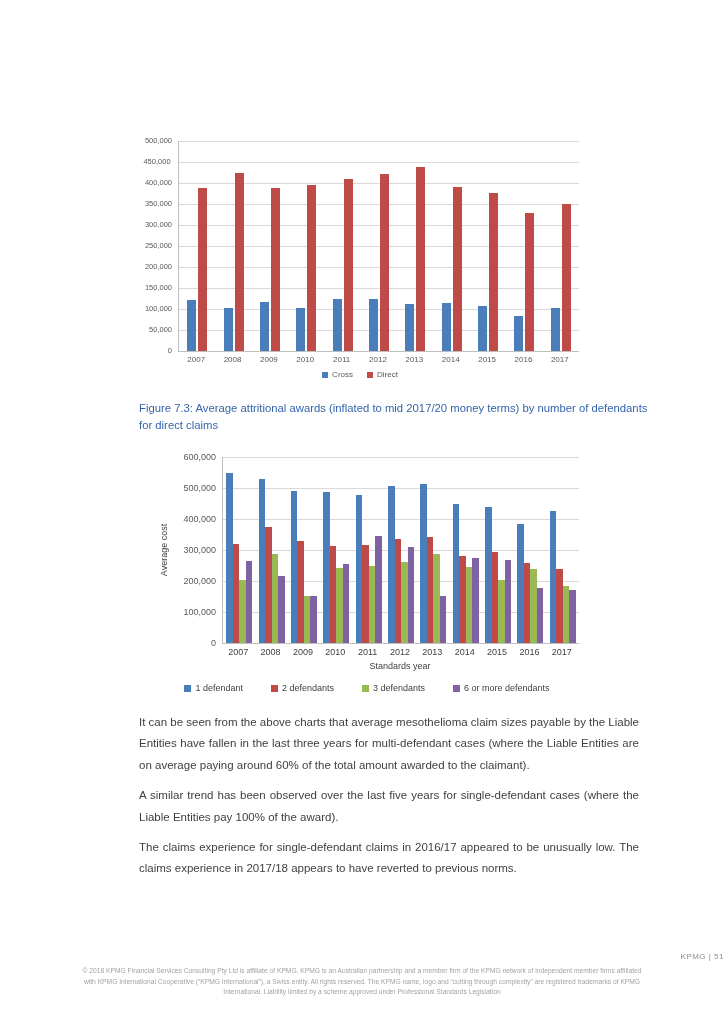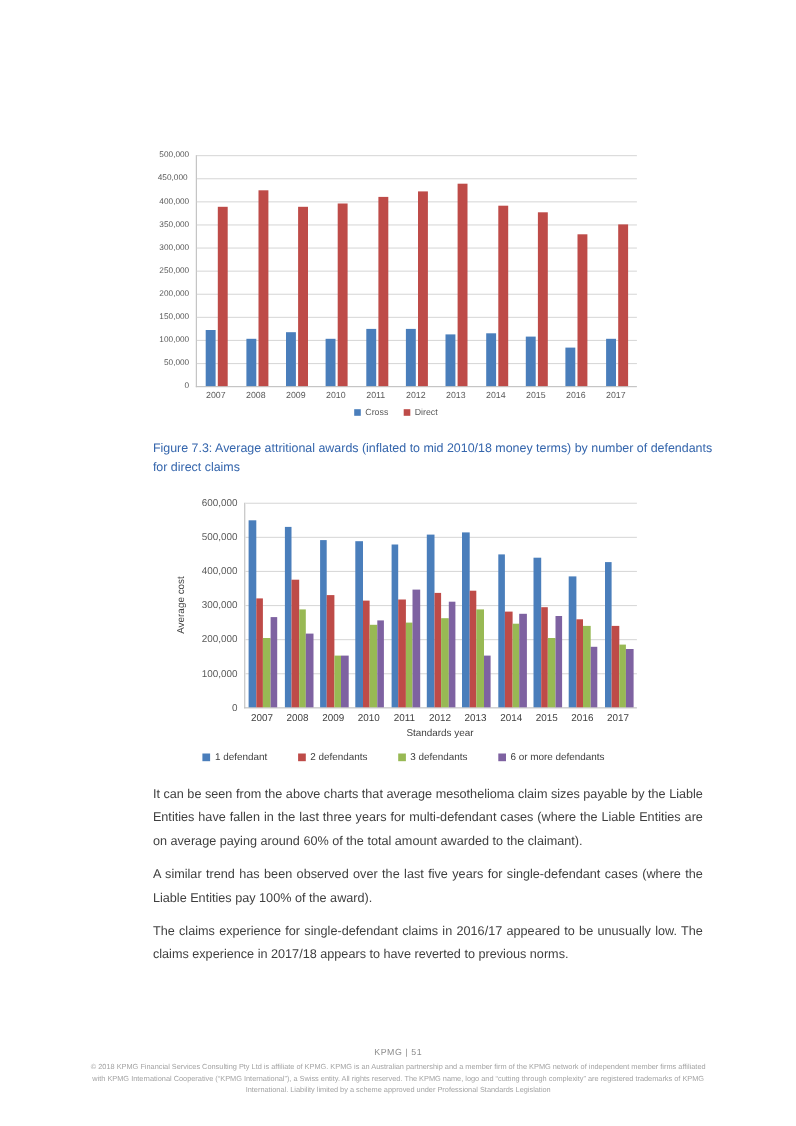--- a/index.html
+++ b/index.html
@@ -24,21 +24,21 @@
   .xaxis-title { position:absolute; text-align:center; font-size:9px; color:#3F3F3F; }
   .legend { position:absolute; left:0; display:flex; justify-content:center; align-items:center; }
   .legend-item { display:flex; align-items:center; }
   .legend-swatch { display:inline-block; margin-right:4px; }
   .body-text { position:absolute; left:139px; top:712px; width:500px; }
   .body-text p {
     margin:0 0 9px 0; font-size:11.5px; line-height:1.86;
     color:var(--body-text,#3F3F3F); text-align:justify;
   }
   .page-footer {
-    position:absolute; left:0; right:0; top:952px; text-align:center;
+    position:absolute; left:0; right:0; top:952px; text-align:right;
     font-size:8px; color:#8C8C8C; letter-spacing:0.5px;
   }
   .legal {
     position:absolute; left:80px; width:564px; top:966px; text-align:center;
     font-size:6.7px; line-height:1.6; color:#A3A3A3;
   }
 </style>
 </head>
 <body>
 
@@ -107,21 +107,21 @@
           <div class="legend-swatch" style="width: 6px; height: 6px; background: rgb(74, 126, 187);"></div>
           <span>Cross</span>
         </div>
         <div class="legend-item">
           <div class="legend-swatch" style="width: 6px; height: 6px; background: rgb(190, 75, 72);"></div>
           <span>Direct</span>
         </div>
       </div>
     </div>
 
-  <div class="fig-title" style="top:400px">Figure 7.3: Average attritional awards (inflated to mid 2010/18 money terms) by number of defendants for direct claims</div>
+  <div class="fig-title" style="top:400px">Figure 7.3: Average attritional awards (inflated to mid 2017/20 money terms) by number of defendants for direct claims</div>
 
   <div class="chart" style="left:156px; top:457px; width:422px; height:246px">
       <div class="yaxis-title" style="left: 0px; top: 0px; width: 16px; height: 186px;">
         <span>Average cost</span>
       </div>
       <div class="ytick" style="left: 0px; top: 181px; width: 60px; font-size: 9px;">0</div>
       <div class="ytick" style="left: 0px; top: 150px; width: 60px; font-size: 9px;">100,000</div>
       <div class="ytick" style="left: 0px; top: 119px; width: 60px; font-size: 9px;">200,000</div>
       <div class="ytick" style="left: 0px; top: 88px; width: 60px; font-size: 9px;">300,000</div>
       <div class="ytick" style="left: 0px; top: 57px; width: 60px; font-size: 9px;">400,000</div>

